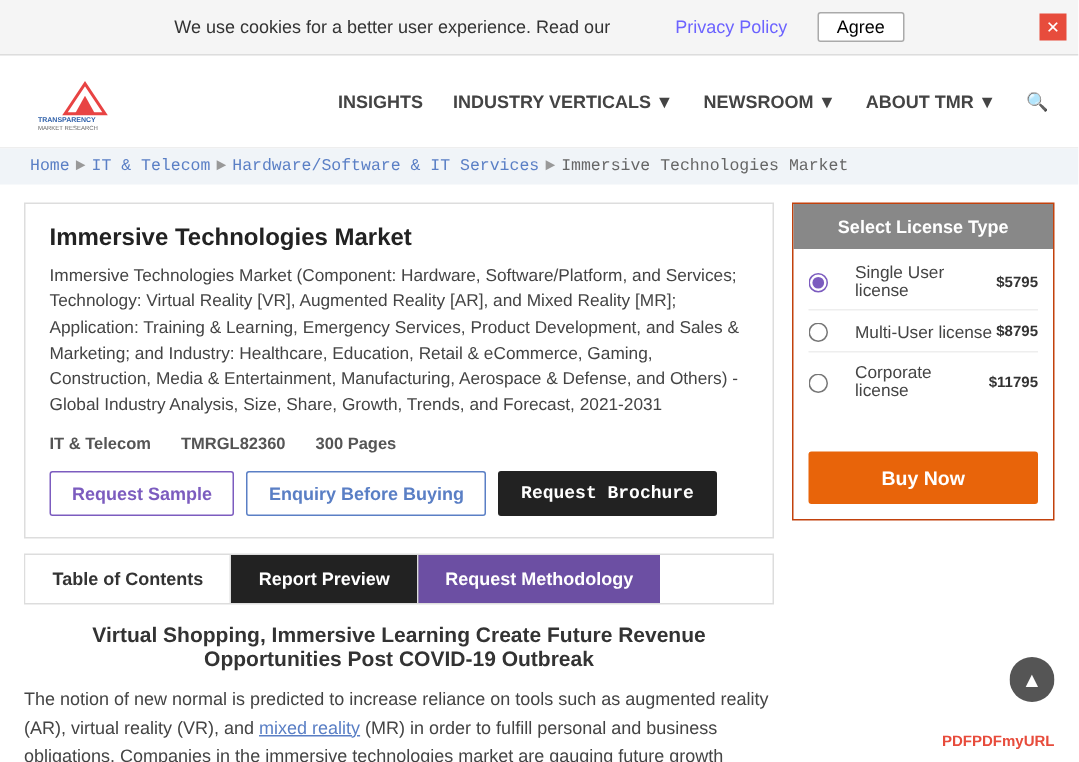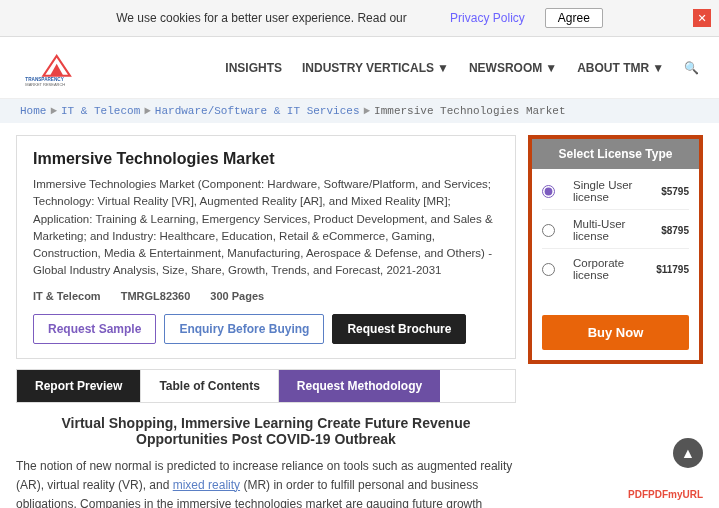--- a/index.html
+++ b/index.html
@@ -143,20 +143,21 @@
     }
     .btn-brochure {
       background: #222;
       border: 1.5px solid #222;
       color: #fff;
       padding: 7px 14px;
       font-size: 12px;
       font-weight: 600;
       cursor: pointer;
       border-radius: 2px;
+      font-family: Liberation Mono, monospace;
     }
 
     
     .tabs {
       display: flex;
       margin-bottom: 12px;
       border: 1px solid #ddd;
     }
     .tab {
       padding: 9px 18px;
@@ -188,21 +189,21 @@
     .article-para {
       font-size: 12px;
       line-height: 1.6;
       color: #444;
       margin-bottom: 10px;
     }
     .article-para a { color: #5a7fc5; text-decoration: underline; }
 
     
     .license-box {
-      border: 4px solid #c2410c;
+      border: 1px solid #c2410c;
       padding: 10px;
     }
     .license-title {
       background: #888;
       color: #fff;
       text-align: center;
       padding: 8px;
       font-size: 12px;
       font-weight: 600;
       margin: -10px -10px 10px -10px;
@@ -329,22 +330,22 @@
         <span>300 Pages</span>
       </div>
       <div class="report-actions">
         <button class="btn-request">Request Sample</button>
         <button class="btn-enquiry">Enquiry Before Buying</button>
         <button class="btn-brochure">Request Brochure</button>
       </div>
     </div>
 
     <div class="tabs">
+      <div class="tab">Table of Contents</div>
       <div class="tab active-dark">Report Preview</div>
-      <div class="tab">Table of Contents</div>
       <div class="tab active-purple">Request Methodology</div>
     </div>
 
     <div class="article-title">Virtual Shopping, Immersive Learning Create Future Revenue Opportunities Post COVID-19 Outbreak</div>
     <div class="article-para">
       The notion of new normal is predicted to increase reliance on tools such as augmented reality (AR), virtual reality (VR), and <a href="#">mixed reality</a> (MR) in order to fulfill personal and business obligations. Companies in the immersive technologies market are gauging future growth potential in virtual shopping, since the COVID-19 pandemic is snatching the physical shopping experience away from customers. From fashion to furniture, AR and VR have the potential to enable a virtual shopping space.
     </div>
 
   </div>
 

